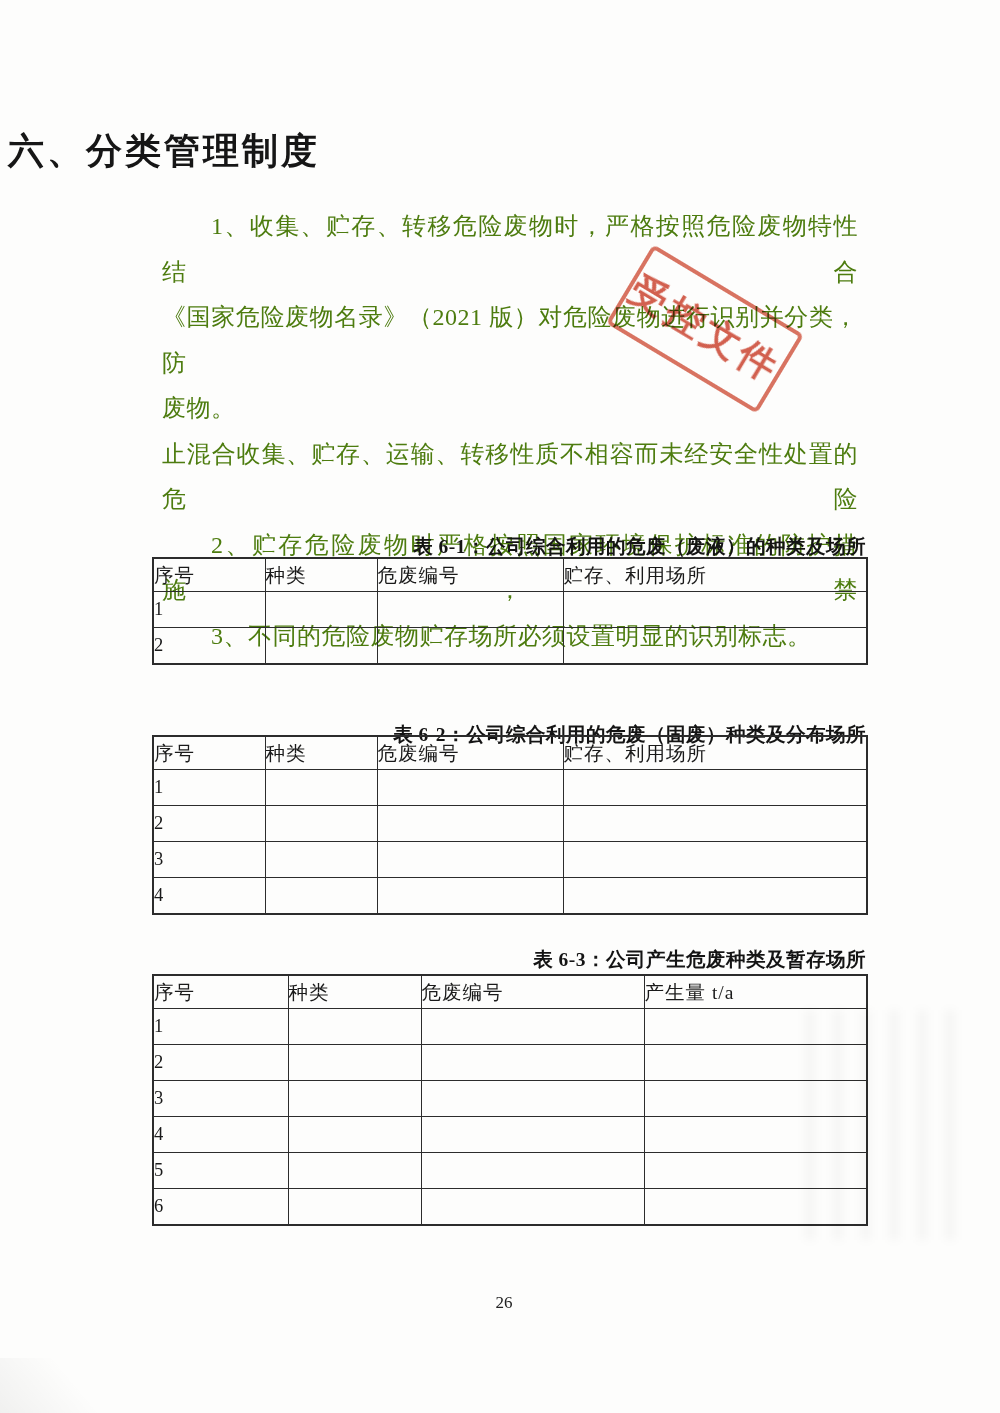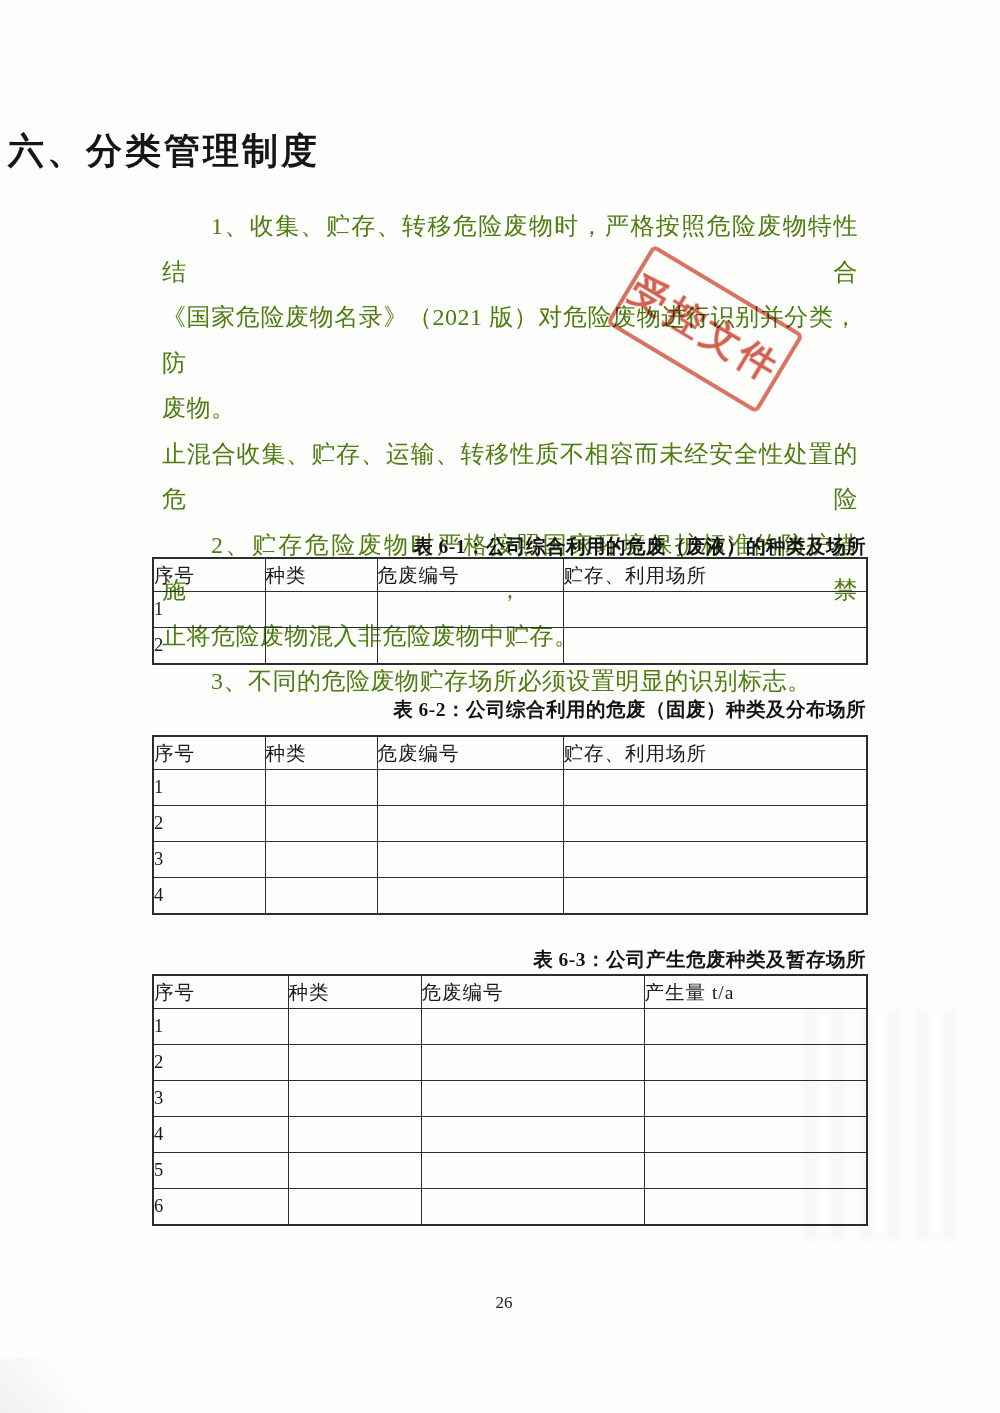--- a/index.html
+++ b/index.html
@@ -34,21 +34,21 @@
     display:flex;align-items:center;justify-content:center;
     color:rgba(201,58,36,0.8);font-size:38px;font-weight:bold;letter-spacing:4px;
     mix-blend-mode:multiply;filter:blur(0.4px);pointer-events:none;
   }
 
   .tbl-caption{
     position:absolute;left:152px;width:714px;margin:0;
     text-align:right;font-weight:bold;font-size:19.5px;color:#141414;letter-spacing:0.5px;
   }
   .cap-1{top:533px;}
-  .cap-2{top:696px;}
+  .cap-2{top:721px;}
   .cap-3{top:946px;}
 
   table.doc-table{
     position:absolute;left:152px;width:714px;
     border-collapse:collapse;table-layout:fixed;
     border:2.5px solid #2c2c2c;
   }
   .tbl-1{top:557px;}
   .tbl-2{top:735px;}
   .tbl-3{top:974px;}
@@ -70,21 +70,20 @@
 <div class="page">
 
   <h1 class="doc-title">六、分类管理制度</h1>
 
   <div class="body-text">
     <div class="line indent jfull">1、收集、贮存、转移危险废物时，严格按照危险废物特性结合</div>
     <div class="line jfull">《国家危险废物名录》（2021 版）对危险废物进行识别并分类，防</div>
     <div class="line">废物。</div>
     <div class="line jfull">止混合收集、贮存、运输、转移性质不相容而未经安全性处置的危险</div>
     <div class="line indent jfull">2、贮存危险废物时严格按照国家环境保护标准的防护措施，禁</div>
-    <div class="line">止将危险废物混入非危险废物中贮存。</div>
     <div class="line indent">3、不同的危险废物贮存场所必须设置明显的识别标志。</div>
   </div>
 
   <div class="stamp">
     <span>受控文件</span>
   </div>
 
   <p class="tbl-caption cap-1">表 6-1：公司综合利用的危废（废液）的种类及场所</p>
   <table class="doc-table tbl-1">
     <colgroup>

